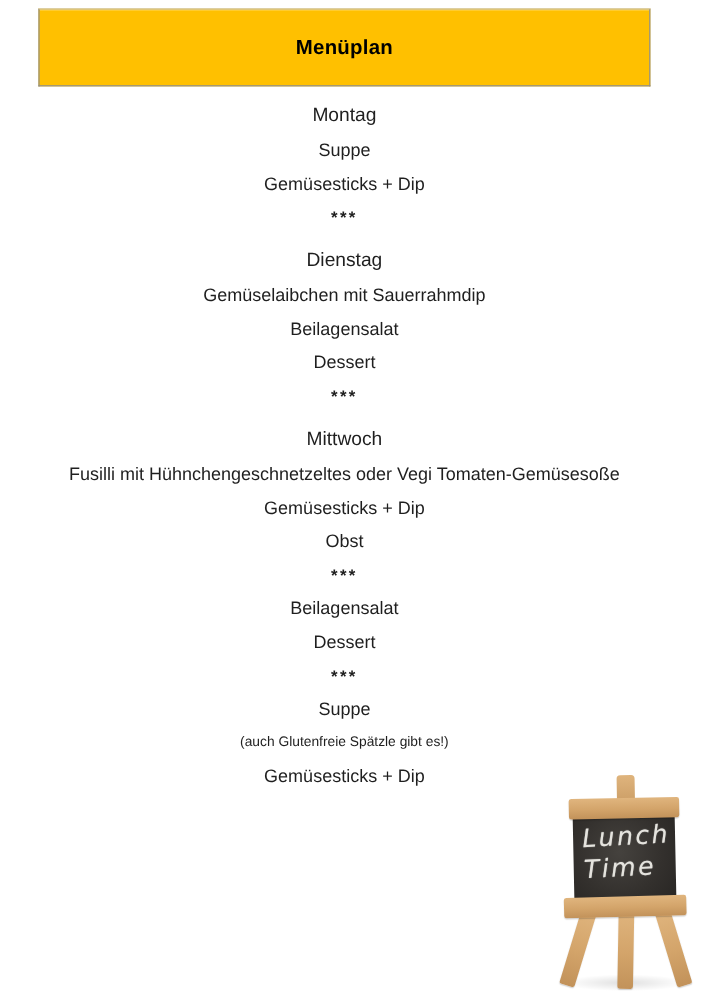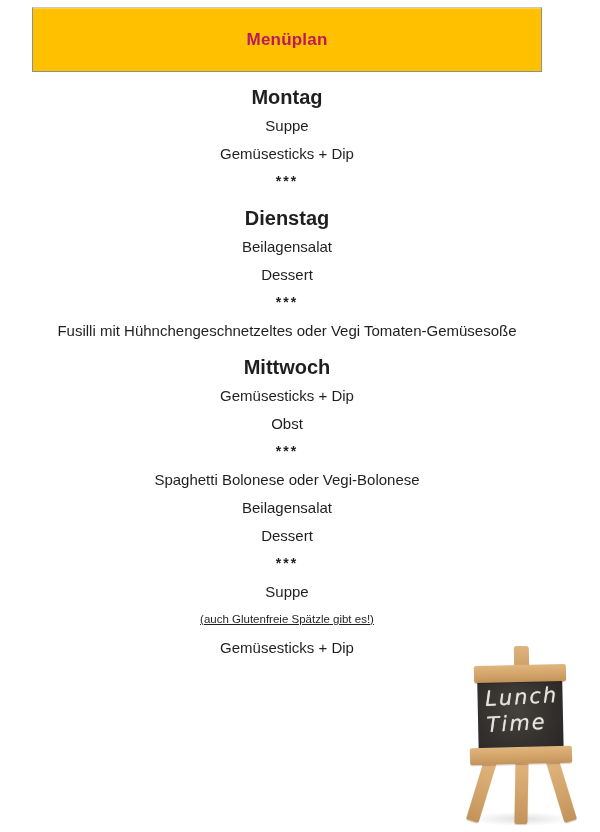--- a/index.html
+++ b/index.html
@@ -22,21 +22,21 @@
     border: 1px solid #8f8f8f;
     border-top-color: #c9c9c9;
     box-shadow: inset 0 1px 0 rgba(255,255,255,.25);
     display: flex;
     flex-direction: column;
     align-items: center;
     justify-content: center;
     gap: 9px;
   }
   .banner .title, .banner .dates {
-    color: #be185d;
+    color: #000000;
     font-weight: bold;
     font-size: 17px;
     line-height: 1;
     letter-spacing: .2px;
   }
   
   .menu {
     position: absolute;
     left: 32px; top: 74px;
     width: 510px;
@@ -45,32 +45,31 @@
   .line {
     height: 28px;
     display: flex;
     align-items: center;
     justify-content: center;
     font-size: 15px;
     color: #1f1f1f;
     white-space: nowrap;
   }
   .line.day {
-    font-weight: bold;
-    font-size: 20px;
+    font-weight: normal;
+    font-size: 16px;
     margin-top: 9px;
   }
   .line.sep {
     font-weight: 600;
     letter-spacing: 2px;
     font-size: 14px;
   }
   .line.note {
     font-size: 11.5px;
-    text-decoration: underline;
   }
   
   .easel {
     position: absolute;
     left: 463px; top: 644px;
     width: 116px; height: 185px;
   }
   .easel .shadow {
     position: absolute;
     left: 6px; top: 168px;
@@ -147,31 +146,31 @@
   </div>
 
   <div class="menu">
 
     <div class="line day">Montag</div>
     <div class="line item">Suppe</div>
     <div class="line item">Gemüsesticks + Dip</div>
     <div class="line sep">***</div>
 
     <div class="line day">Dienstag</div>
+    <div class="line item">Gemüselaibchen mit Sauerrahmdip</div>
     <div class="line item">Beilagensalat</div>
     <div class="line item">Dessert</div>
     <div class="line sep">***</div>
 
+    <div class="line day">Mittwoch</div>
     <div class="line item">Fusilli mit Hühnchengeschnetzeltes oder Vegi Tomaten-Gemüsesoße</div>
-    <div class="line day">Mittwoch</div>
     <div class="line item">Gemüsesticks + Dip</div>
     <div class="line item">Obst</div>
     <div class="line sep">***</div>
 
-    <div class="line item">Spaghetti Bolonese oder Vegi-Bolonese</div>
     <div class="line item">Beilagensalat</div>
     <div class="line item">Dessert</div>
     <div class="line sep">***</div>
 
     <div class="line item">Suppe</div>
     <div class="line note">(auch Glutenfreie Spätzle gibt es!)</div>
     <div class="line item">Gemüsesticks + Dip</div>
 
   </div>
 

